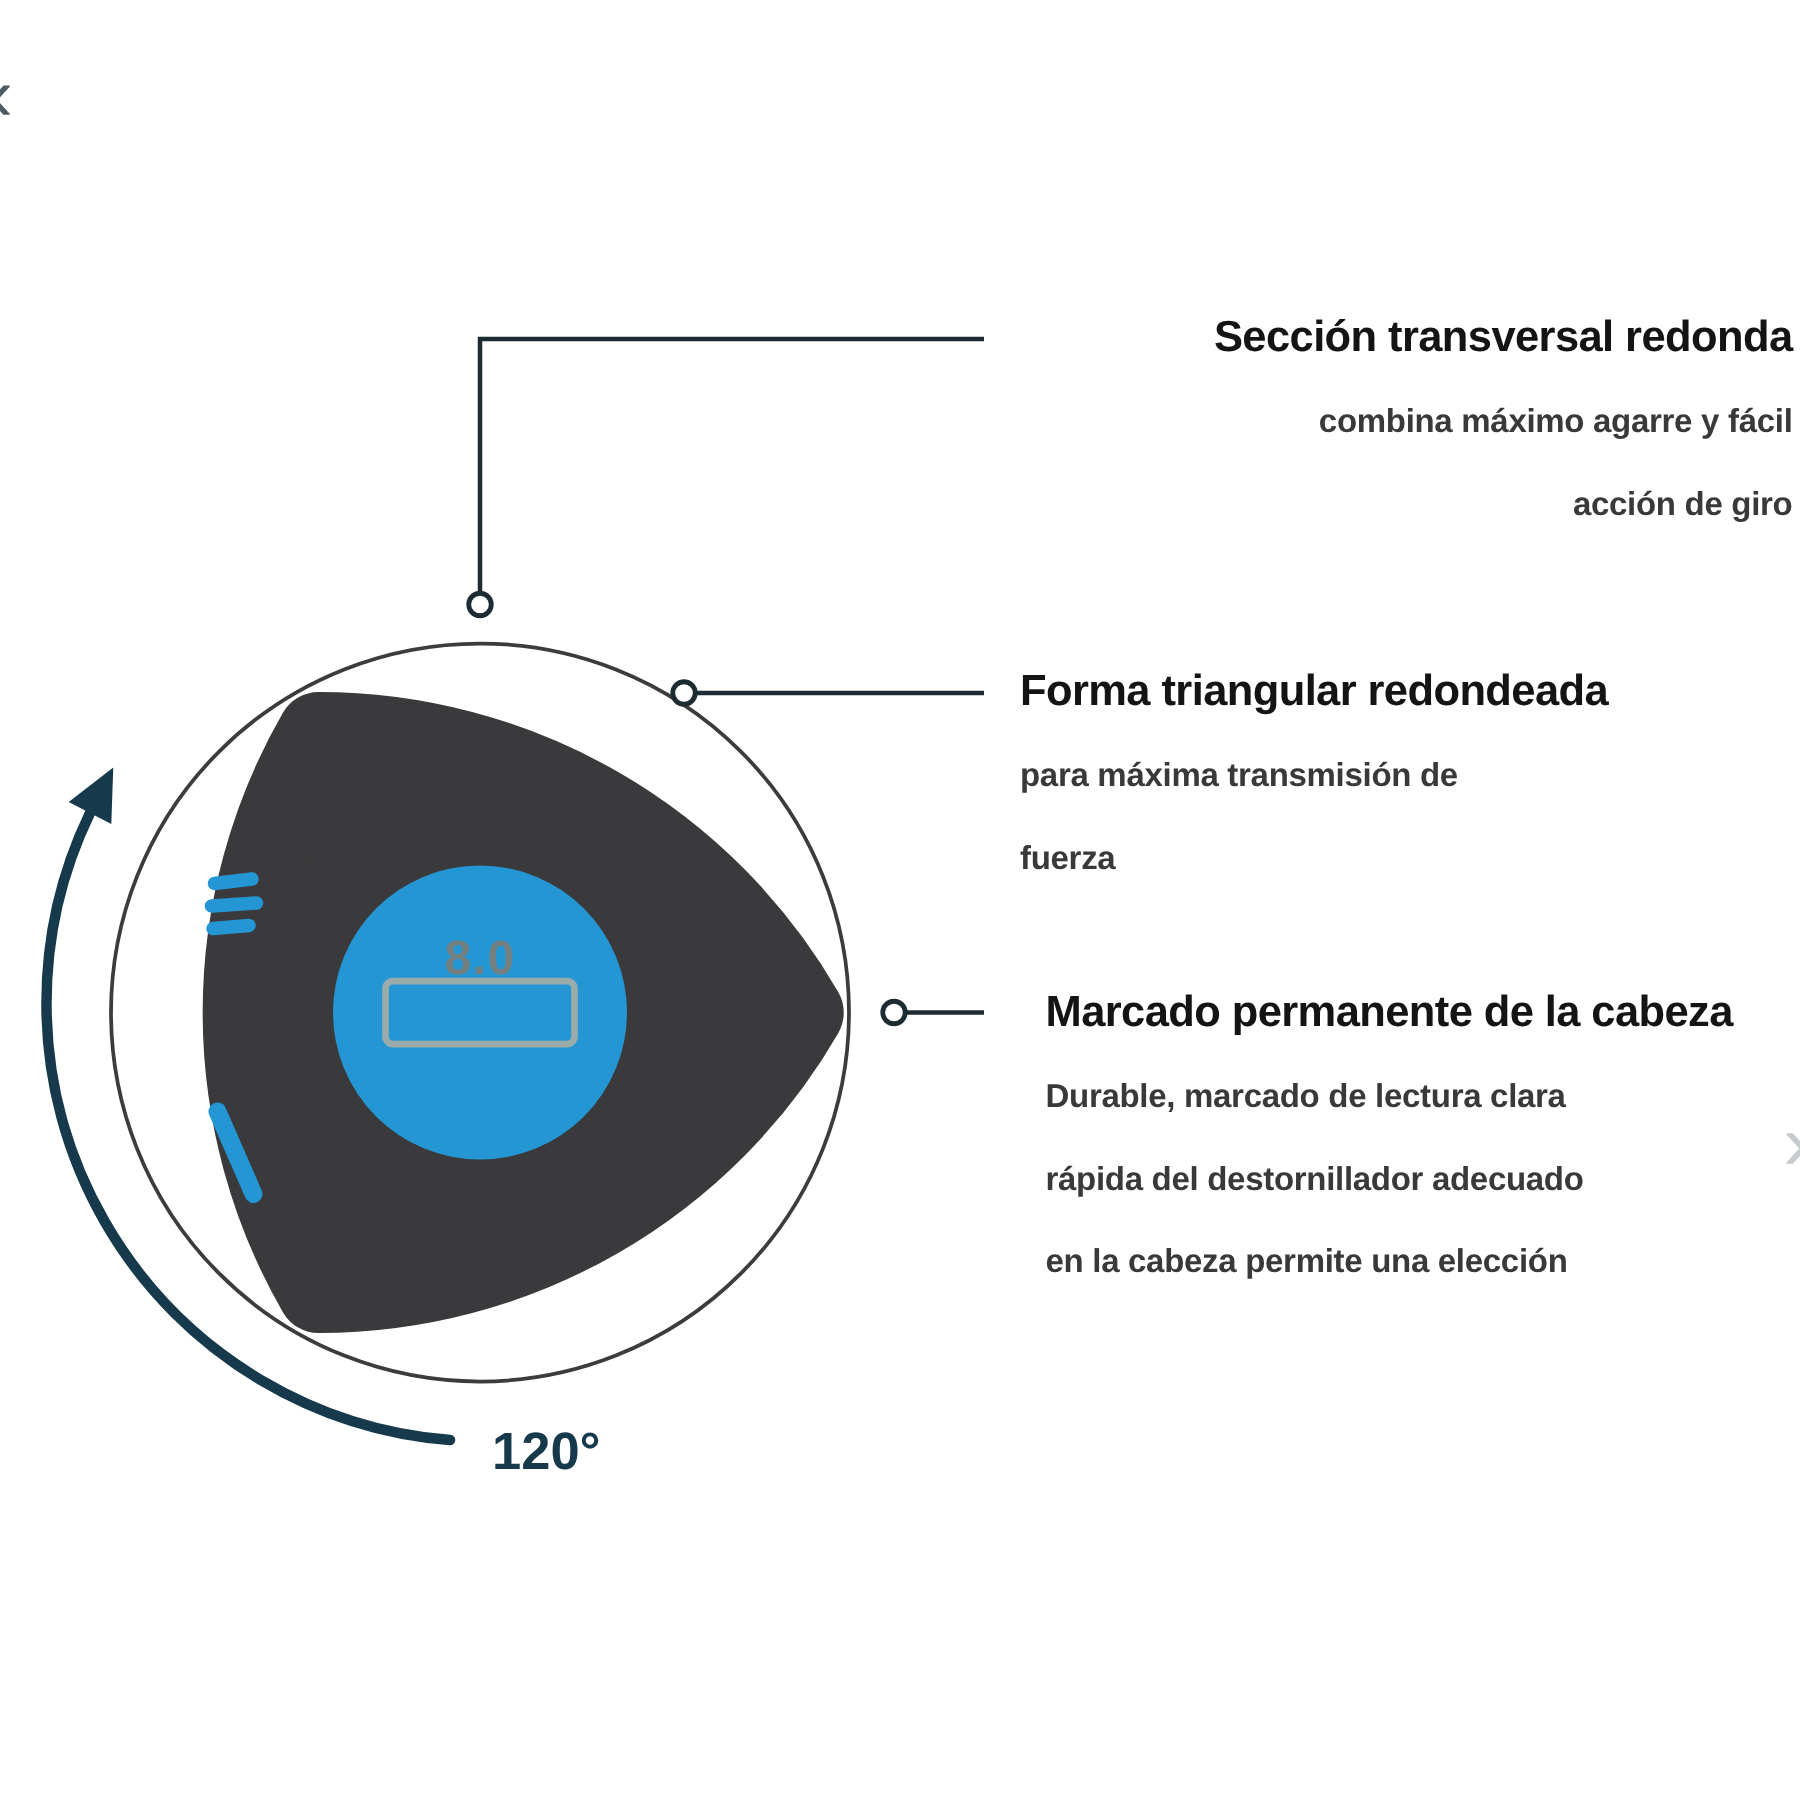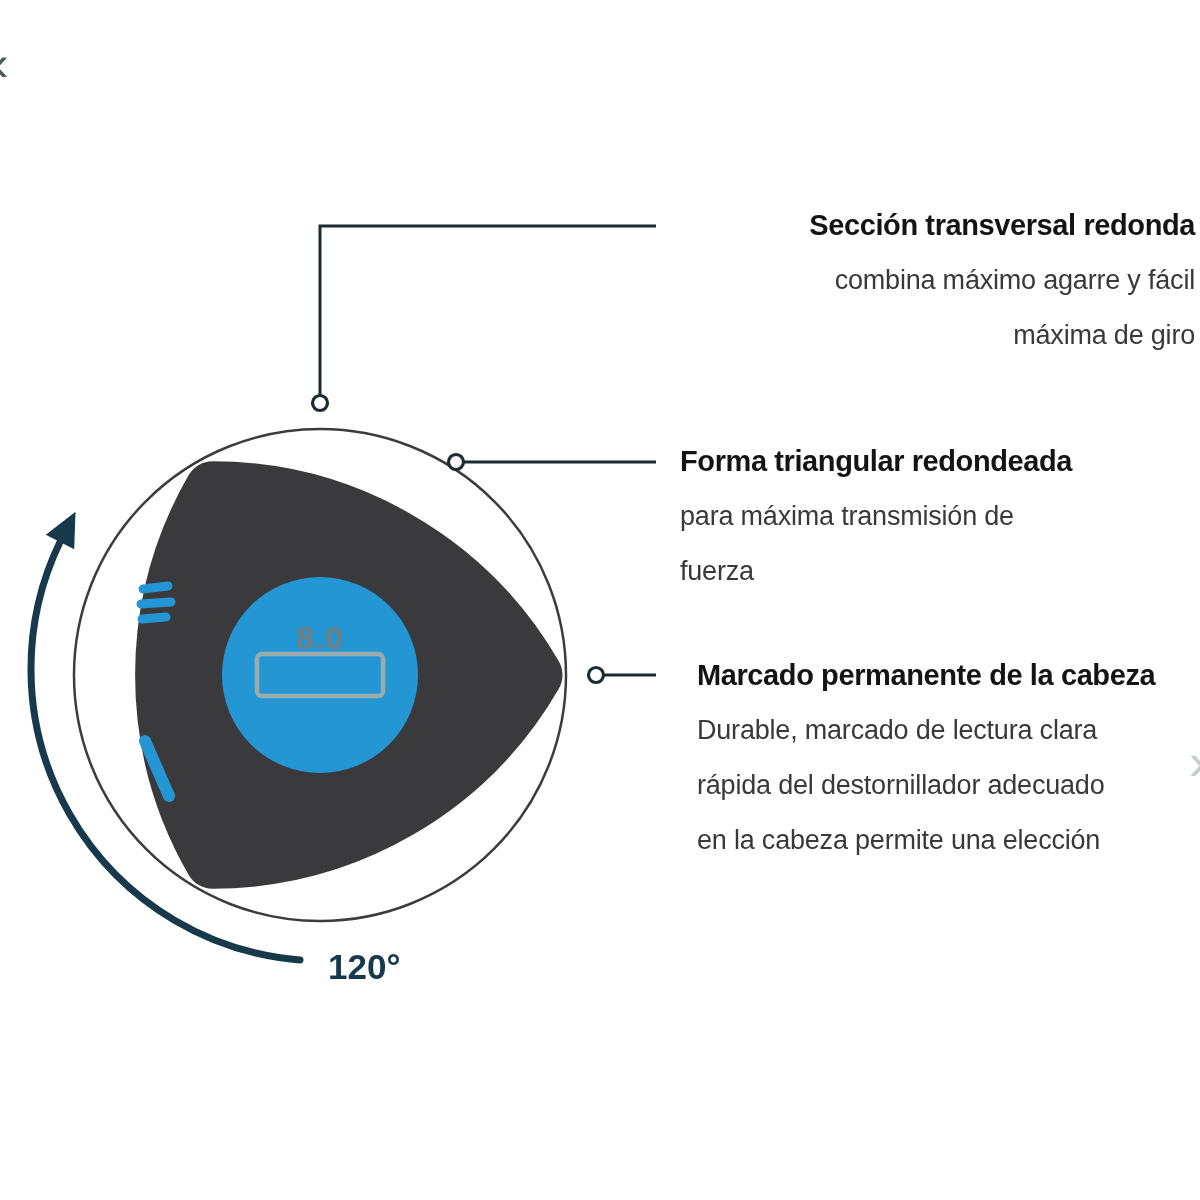--- a/index.html
+++ b/index.html
@@ -9,21 +9,21 @@
     overflow:hidden;
   }
   .diagram-svg{position:absolute;left:0;top:0;}
   .diagram-svg text{font-family:"Liberation Sans","DejaVu Sans",sans-serif;}
   .callout{position:absolute;left:680px;width:515px;}
   .callout .callout-title{
     margin:0;font-size:29px;line-height:55px;font-weight:700;
     color:#141416;letter-spacing:-0.4px;
   }
   .callout .callout-line{
-    margin:0;font-size:27px;line-height:55px;font-weight:400;
+    margin:0;font-size:22px;line-height:55px;font-weight:700;
     color:#39393b;letter-spacing:-0.2px;
   }
   .callout-1{top:198px;text-align:right;}
   .callout-2{top:434px;}
   .callout-3{top:648px;margin-left:17px;}
   .carousel-chevron{
     position:absolute;line-height:1;user-select:none;cursor:pointer;
     font-weight:400;
   }
   .carousel-prev{left:-8px;top:38px;font-size:50px;color:#4c5a61;}
@@ -68,21 +68,21 @@
 
   <g>
     <path d="M 604 675 L 656 675" fill="none" stroke="#1d2b33" stroke-width="3"></path>
     <circle cx="596" cy="675" r="7.5" fill="#ffffff" stroke="#1d2b33" stroke-width="3.2"></circle>
   </g>
 </svg>
 
 <div class="callout callout-1">
   <h3 class="callout-title">Sección transversal redonda</h3>
   <p class="callout-line">combina máximo agarre y fácil</p>
-  <p class="callout-line">máxima de giro</p>
+  <p class="callout-line">acción de giro</p>
 </div>
 
 <div class="callout callout-2">
   <h3 class="callout-title">Forma triangular redondeada</h3>
   <p class="callout-line">para máxima transmisión de</p>
   <p class="callout-line">fuerza</p>
 </div>
 
 <div class="callout callout-3">
   <h3 class="callout-title">Marcado permanente de la cabeza</h3>

